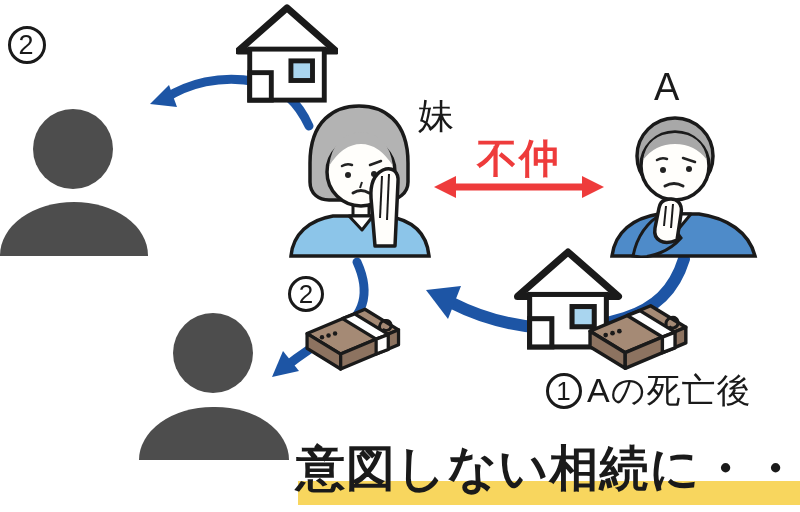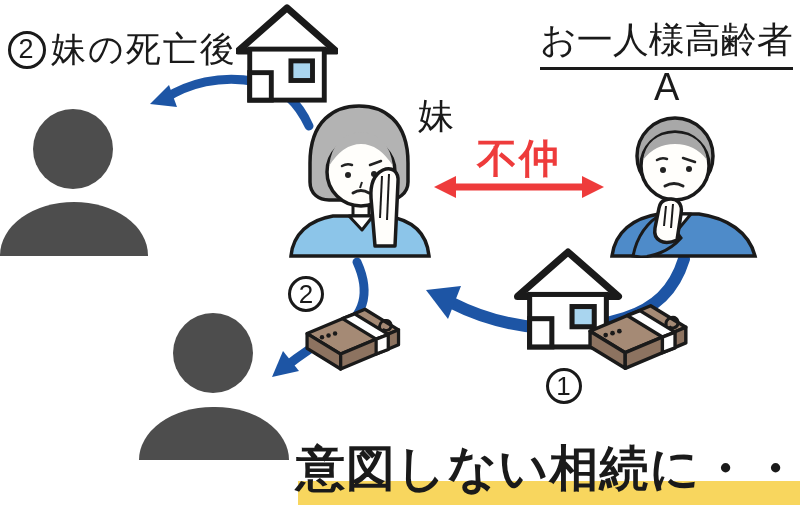--- a/index.html
+++ b/index.html
@@ -138,33 +138,32 @@
     <path d="M 9,146 C 12,122 30,108 56,104 L 96,104 C 124,108 146,122 152,146 Z" fill="var(--sweater-blue)" stroke="var(--ink)" stroke-width="3.5"></path>
     <path d="M 58,104 L 88,104 L 73,122 Z" fill="#fff" stroke="var(--ink)" stroke-width="3" stroke-linejoin="round"></path>
     <path d="M 30,146 C 34,126 44,112 60,103 L 78,128 C 66,142 48,147 38,147 Z" fill="var(--sweater-blue)" stroke="var(--ink)" stroke-width="3"></path>
     <path d="M 62,90 C 74,86 80,94 78,104 L 74,130 C 60,136 50,130 52,118 L 56,98 C 57,93 59,91 62,90 Z" fill="var(--skin)" stroke="var(--ink)" stroke-width="3.5" stroke-linejoin="round"></path>
     <path d="M 63,96 L 61,116" fill="none" stroke="var(--ink)" stroke-width="2"></path>
     <path d="M 70,94 L 68,118" fill="none" stroke="var(--ink)" stroke-width="2"></path>
   </svg>
 
   <div class="abs step-label s2top" style="left:8px;top:26px;">
     <span class="circ-num" style="width:38px;height:38px;font-size:27px;">2</span>
-    <span class="jp">妹の死亡後</span>
   </div>
 
-  <div class="abs title jp" style="left:540px;top:16px;">お一人様高齢者</div>
 
   <div class="abs label-a" style="left:654px;top:66px;">A</div>
 
   <div class="abs sister jp" style="left:418px;top:92px;">妹</div>
 
   <div class="abs discord jp" style="left:477px;top:131px;">不仲</div>
 
   <div class="abs circ-num" style="left:288px;top:276px;width:36px;height:36px;font-size:26px;z-index:6;">2</div>
 
   <div class="abs step-label s1bot" style="left:546px;top:368px;">
     <span class="circ-num" style="width:36px;height:36px;font-size:26px;">1</span>
+    <span class="jp">Aの死亡後</span>
   </div>
 
   <div class="abs yellow-bar" style="left:298px;top:481px;width:502px;height:24px;"></div>
   <div class="abs conclusion jp" style="left:296px;top:436px;">意図しない相続に・・・</div>
 
 </div>
 
 </body></html>

